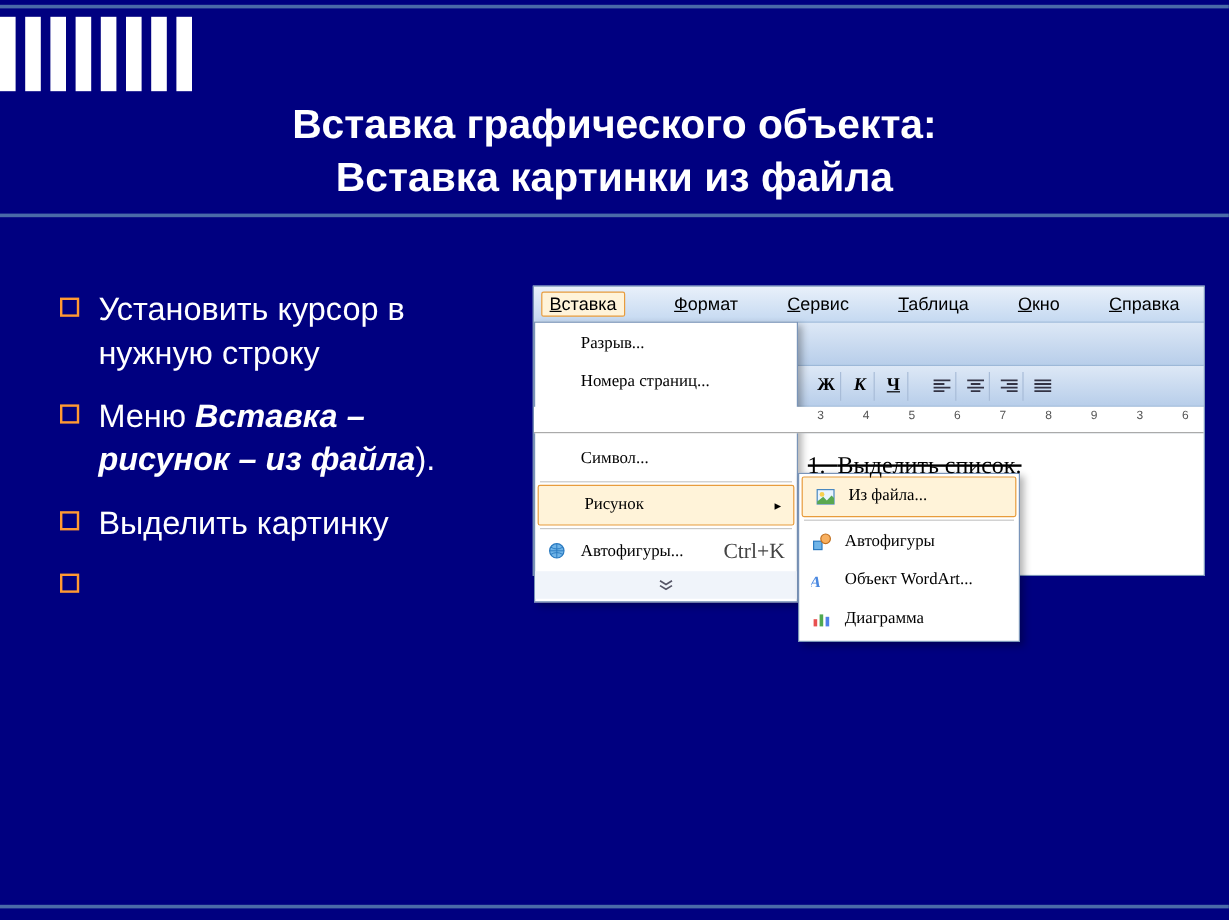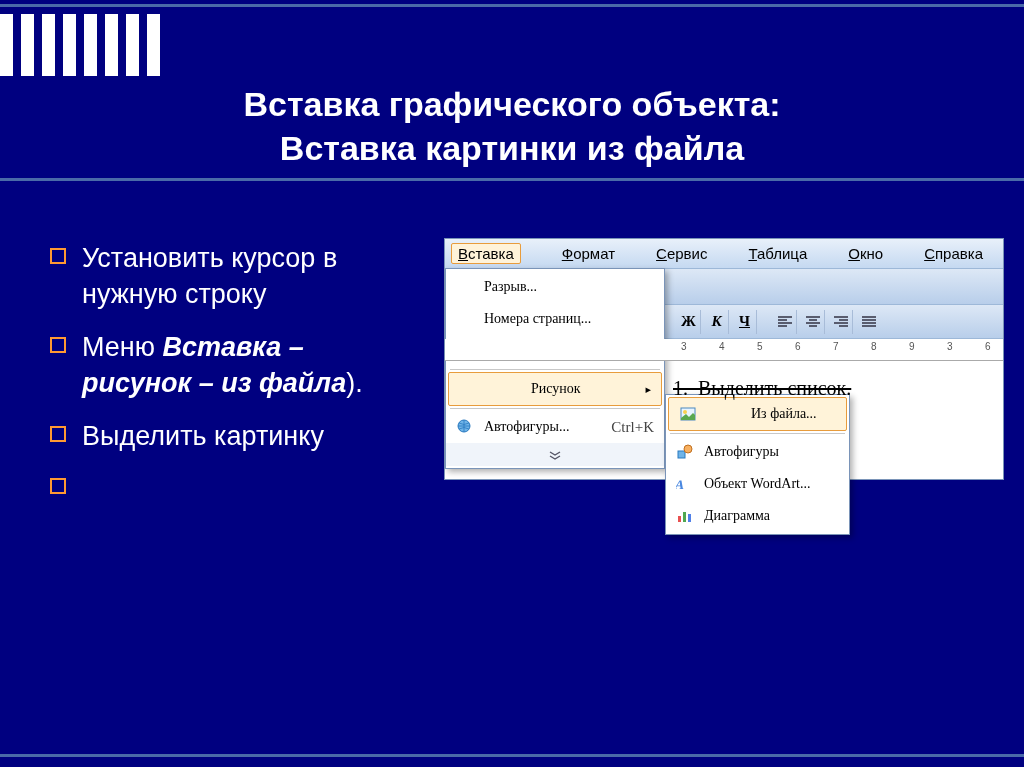--- a/index.html
+++ b/index.html
@@ -186,26 +186,25 @@
       margin-right: 6px;
       display: inline-flex;
       align-items: center;
       justify-content: center;
     }
     .dropdown-item.highlighted {
       background: #fff3d9;
       border: 1px solid #e89c3c;
       border-radius: 2px;
       margin: 0 2px;
-      gap: 44px;
     }
     .dropdown-item .kbd {
       margin-left: auto;
       color: #444;
-      font-size: 15px;
+      font-size: 18px;
     }
     .dropdown-item .arrow {
       margin-left: auto;
       font-size: 11px;
     }
     .dropdown-sep {
       height: 1px;
       background: #c8c8c8;
       margin: 2px 4px;
     }
@@ -296,20 +295,24 @@
       <span class="icon-slot"></span>
       <span>Разрыв...</span>
     </div>
     <div class="dropdown-item">
       <span class="icon-slot"></span>
       <span>Номера страниц...</span>
     </div>
     <div class="dropdown-item">
       <span class="icon-slot"></span>
       <span>Дата и время...</span>
+    </div>
+    <div class="dropdown-item">
+      <span class="icon-slot"></span>
+      <span>Символ...</span>
     </div>
     <div class="dropdown-sep"></div>
     <div class="dropdown-item highlighted">
       <span class="icon-slot"></span>
       <span>Рисунок</span>
       <span class="arrow">▸</span>
     </div>
     <div class="dropdown-sep"></div>
     <div class="dropdown-item">
       <span class="icon-slot">

